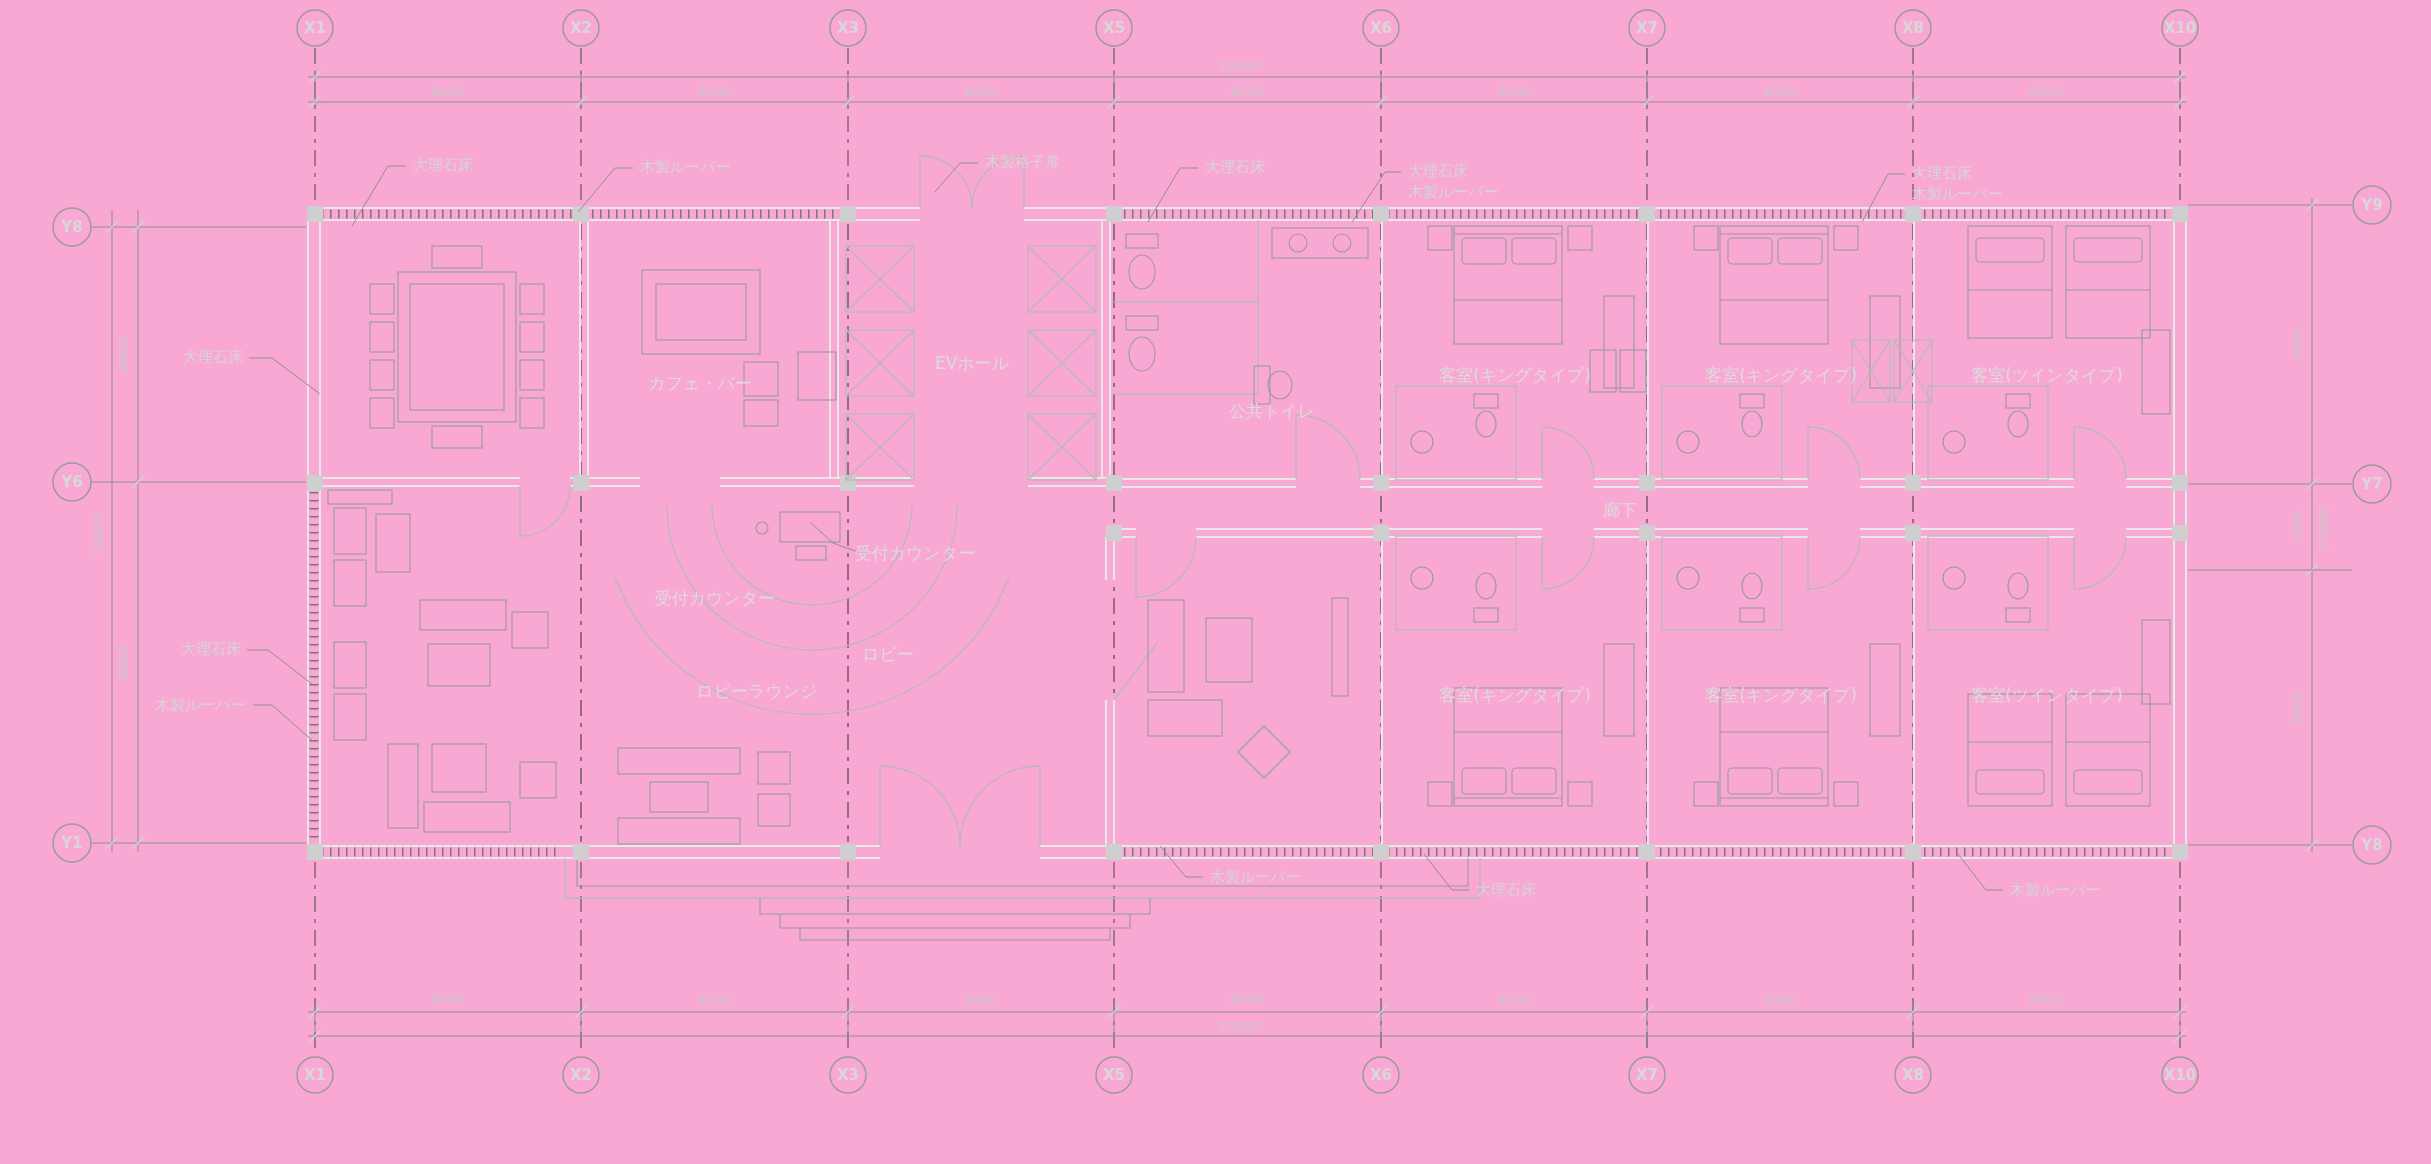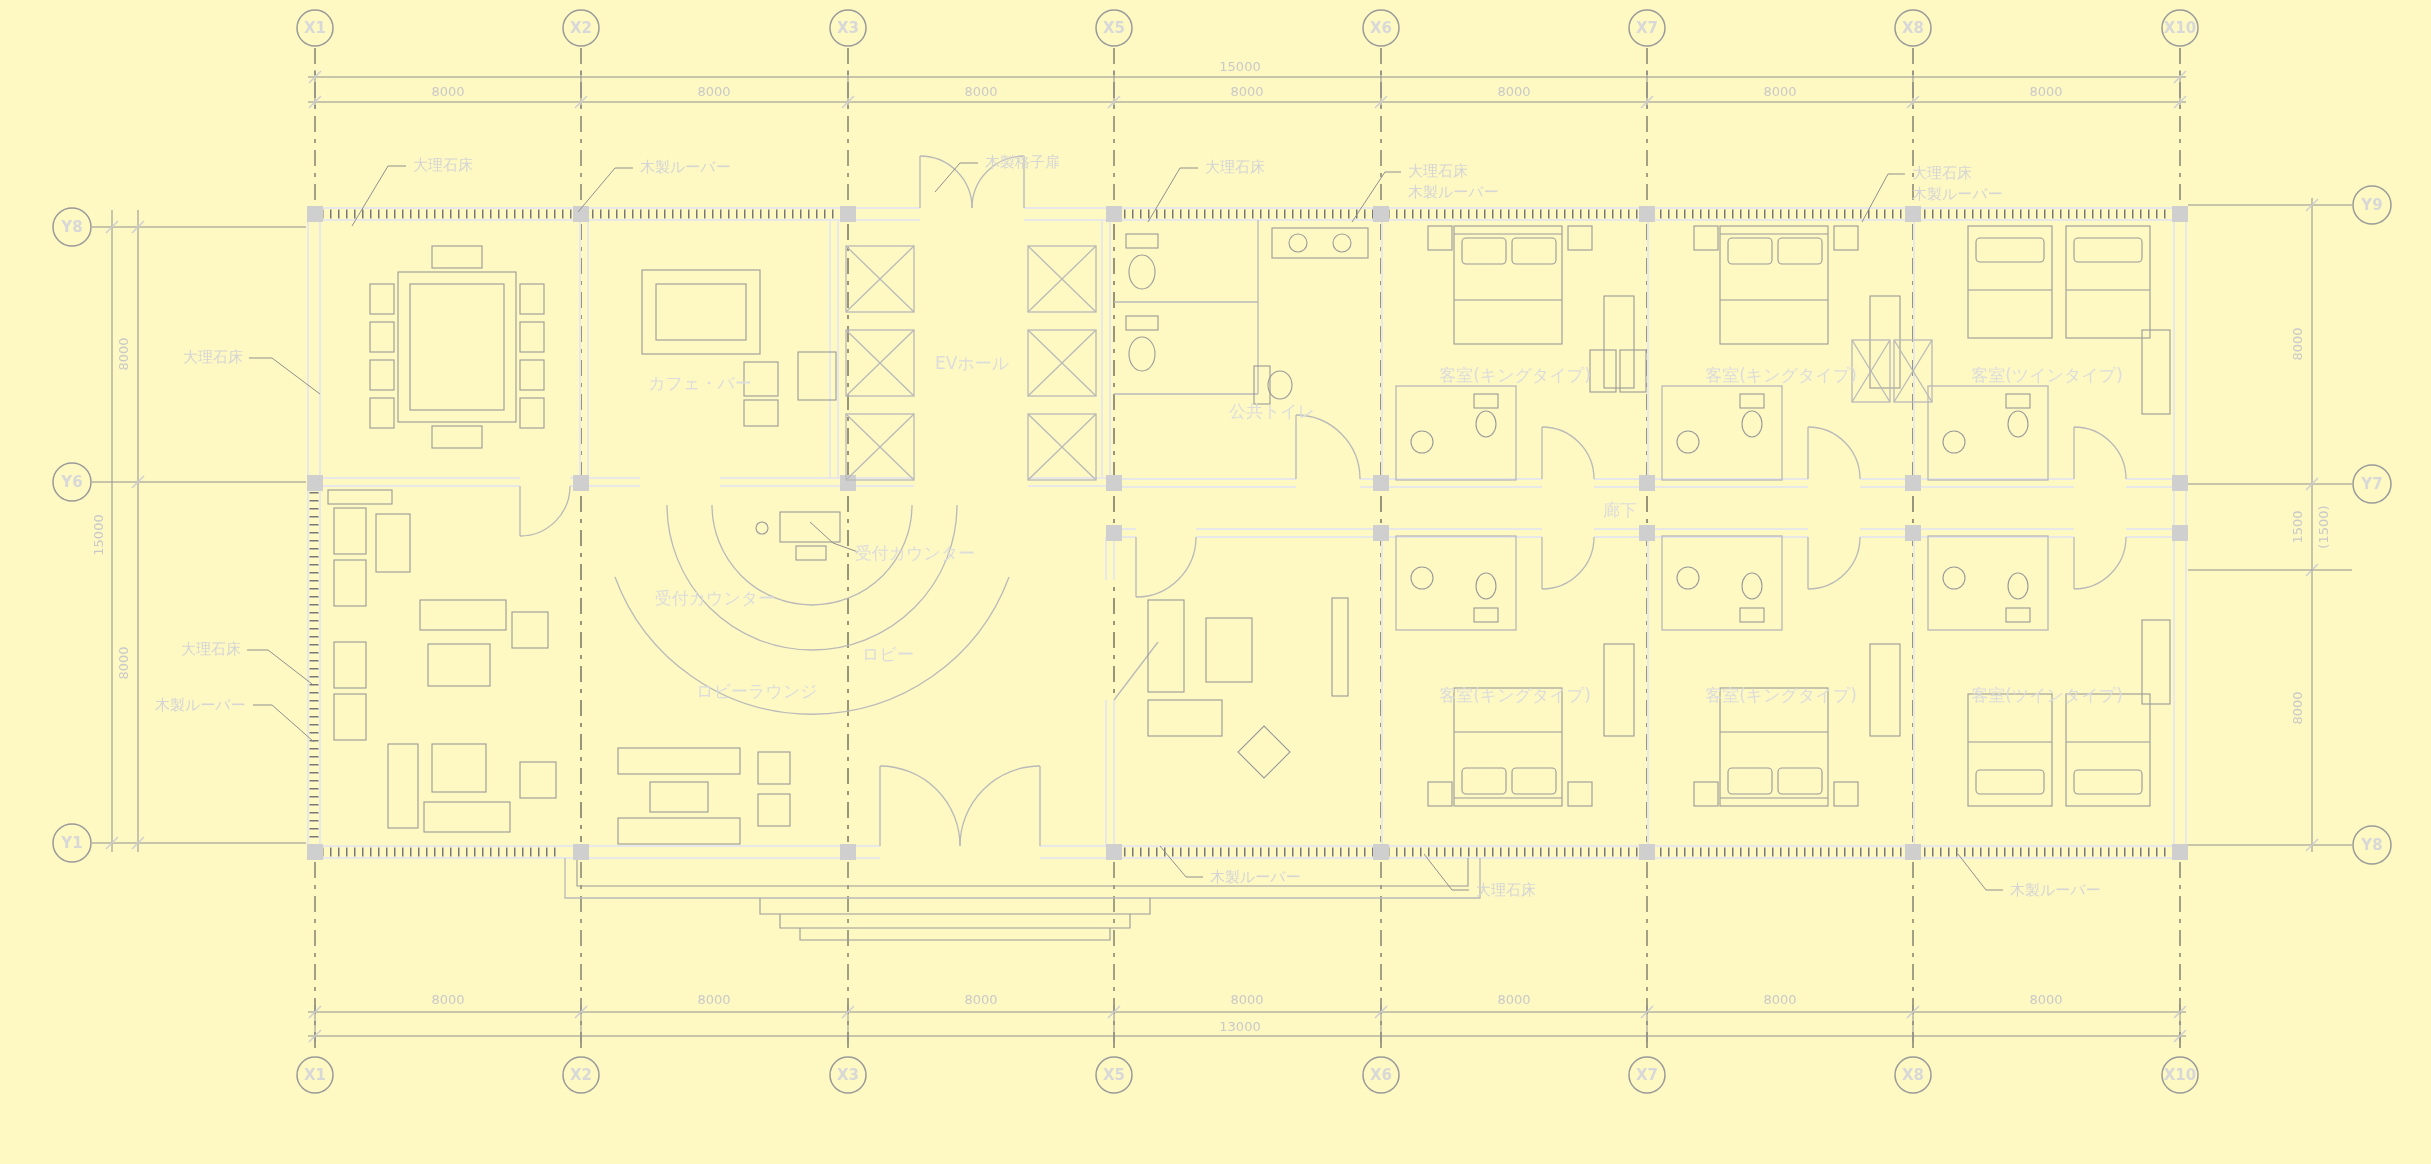--- a/index.html
+++ b/index.html
@@ -1,16 +1,16 @@
 <!DOCTYPE html>
 <html><head>
 <meta charset="utf-8">
 <style>
   html,body{margin:0;padding:0;background:#000;}
-  .stage{position:relative;width:2431px;height:1164px;background:#fef9c3;overflow:hidden;
+  .stage{position:relative;width:2431px;height:1164px;background:#f9a8d4;overflow:hidden;
          font-family:"DejaVu Sans",sans-serif;}
   svg{position:absolute;left:0;top:0;}
   
   .w {stroke:#e8e8e8;stroke-width:2;fill:none;}
   .m {stroke:#b9b9b9;stroke-width:1.3;fill:none;}
   .f {stroke:#9a9a9a;stroke-width:1.1;fill:none;}
   .d {stroke:#8f8f8f;stroke-width:1;fill:none;}
   .tick{stroke:#d0d0d0;stroke-width:1.6;}
   .g {stroke:#474747;stroke-width:1;fill:none;stroke-dasharray:16 7 4 7;}
   .g2{stroke:#303030;stroke-width:1;fill:none;stroke-dasharray:16 7 4 7;}

